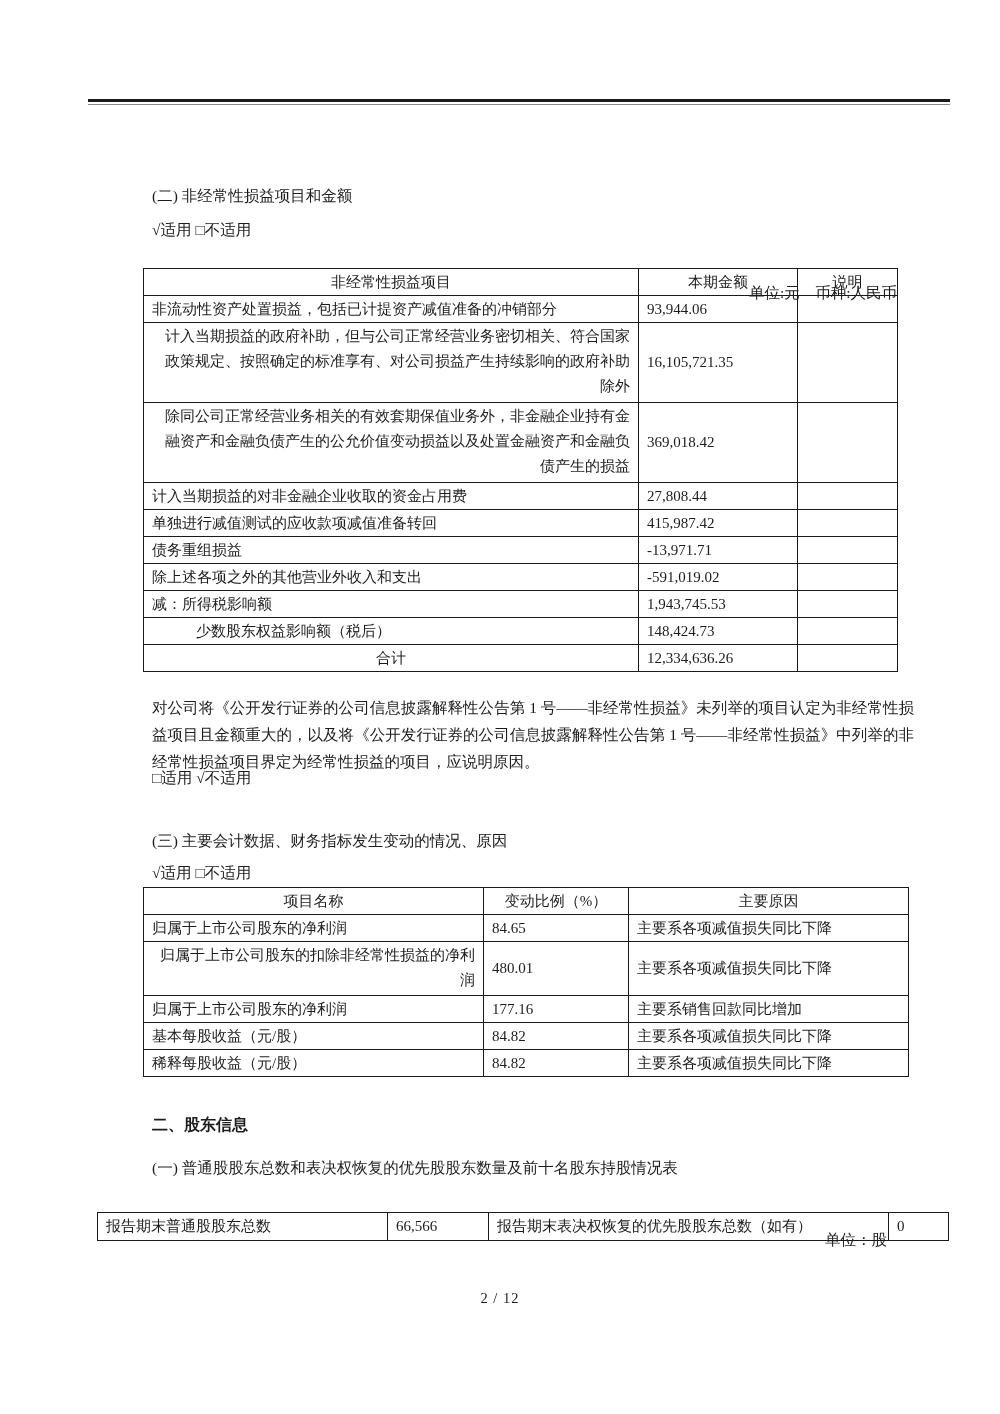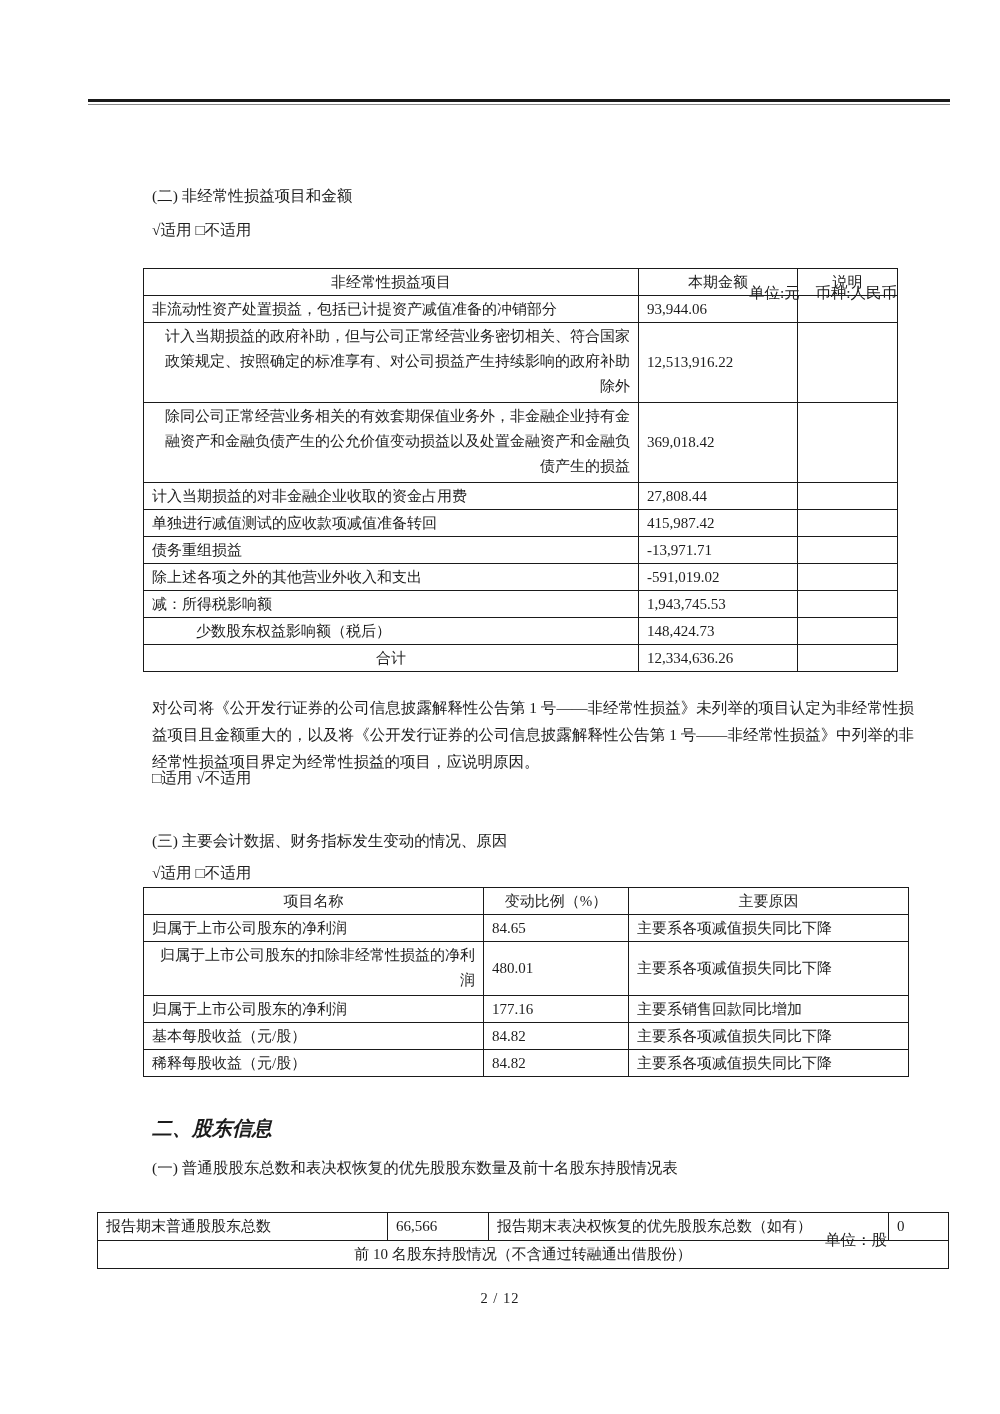--- a/index.html
+++ b/index.html
@@ -21,21 +21,21 @@
     font-size:16.5px; font-weight:bold;
     letter-spacing:0.5px;
   }
   .header-rule {
     top:99px; left:88px; width:862px; height:6px;
     border-top:3px solid #1a1a1a;
     border-bottom:1px solid #8a8a8a;
   }
 
   .h-section { font-size:15.5px; }
-  .h-bold { font-size:20px; font-weight:bold;font-style:italic; }
+  .h-bold { font-size:16px; font-weight:bold; }
   .applicable-line { font-size:15.5px; }
   .unit-line { font-size:15.5px; text-align:right;margin-top:40px; }
 
   table { border-collapse:collapse; table-layout:fixed; }
   td, th {
     border:1px solid #1a1a1a;
     font-size:15px;
     font-weight:normal;
     line-height:25px;
     padding:0 8px;
@@ -87,21 +87,21 @@
       <th>本期金额</th>
       <th>说明</th>
     </tr>
     <tr style="height:27px">
       <td class="cell-left">非流动性资产处置损益，包括已计提资产减值准备的冲销部分</td>
       <td class="cell-right">93,944.06</td>
       <td></td>
     </tr>
     <tr style="height:80px">
       <td class="cell-left multiline">计入当期损益的政府补助，但与公司正常经营业务密切相关、符合国家政策规定、按照确定的标准享有、对公司损益产生持续影响的政府补助除外</td>
-      <td class="cell-right">12,513,916.22</td>
+      <td class="cell-right">16,105,721.35</td>
       <td></td>
     </tr>
     <tr style="height:80px">
       <td class="cell-left multiline">除同公司正常经营业务相关的有效套期保值业务外，非金融企业持有金融资产和金融负债产生的公允价值变动损益以及处置金融资产和金融负债产生的损益</td>
       <td class="cell-right">369,018.42</td>
       <td></td>
     </tr>
     <tr style="height:27px">
       <td class="cell-left">计入当期损益的对非金融企业收取的资金占用费</td>
       <td class="cell-right">27,808.44</td>
@@ -197,21 +197,18 @@
         <col style="width:400px">
         <col style="width:60px">
       </colgroup>
     <tbody>
         <tr style="height:28px">
       <td class="cell-left">报告期末普通股股东总数</td>
       <td class="cell-right" style="padding-right:8px;">66,566</td>
       <td class="cell-left">报告期末表决权恢复的优先股股东总数（如有）</td>
       <td class="cell-right" style="padding-right:8px;">0</td>
     </tr>
-    <tr style="height:28px">
-      <td class="cell-center" colspan="4">前 10 名股东持股情况（不含通过转融通出借股份）</td>
-    </tr>
   </tbody>
     </table>
 
   <div class="abs page-num">2 / 12</div>
 
 </div>
 
 </body></html>

